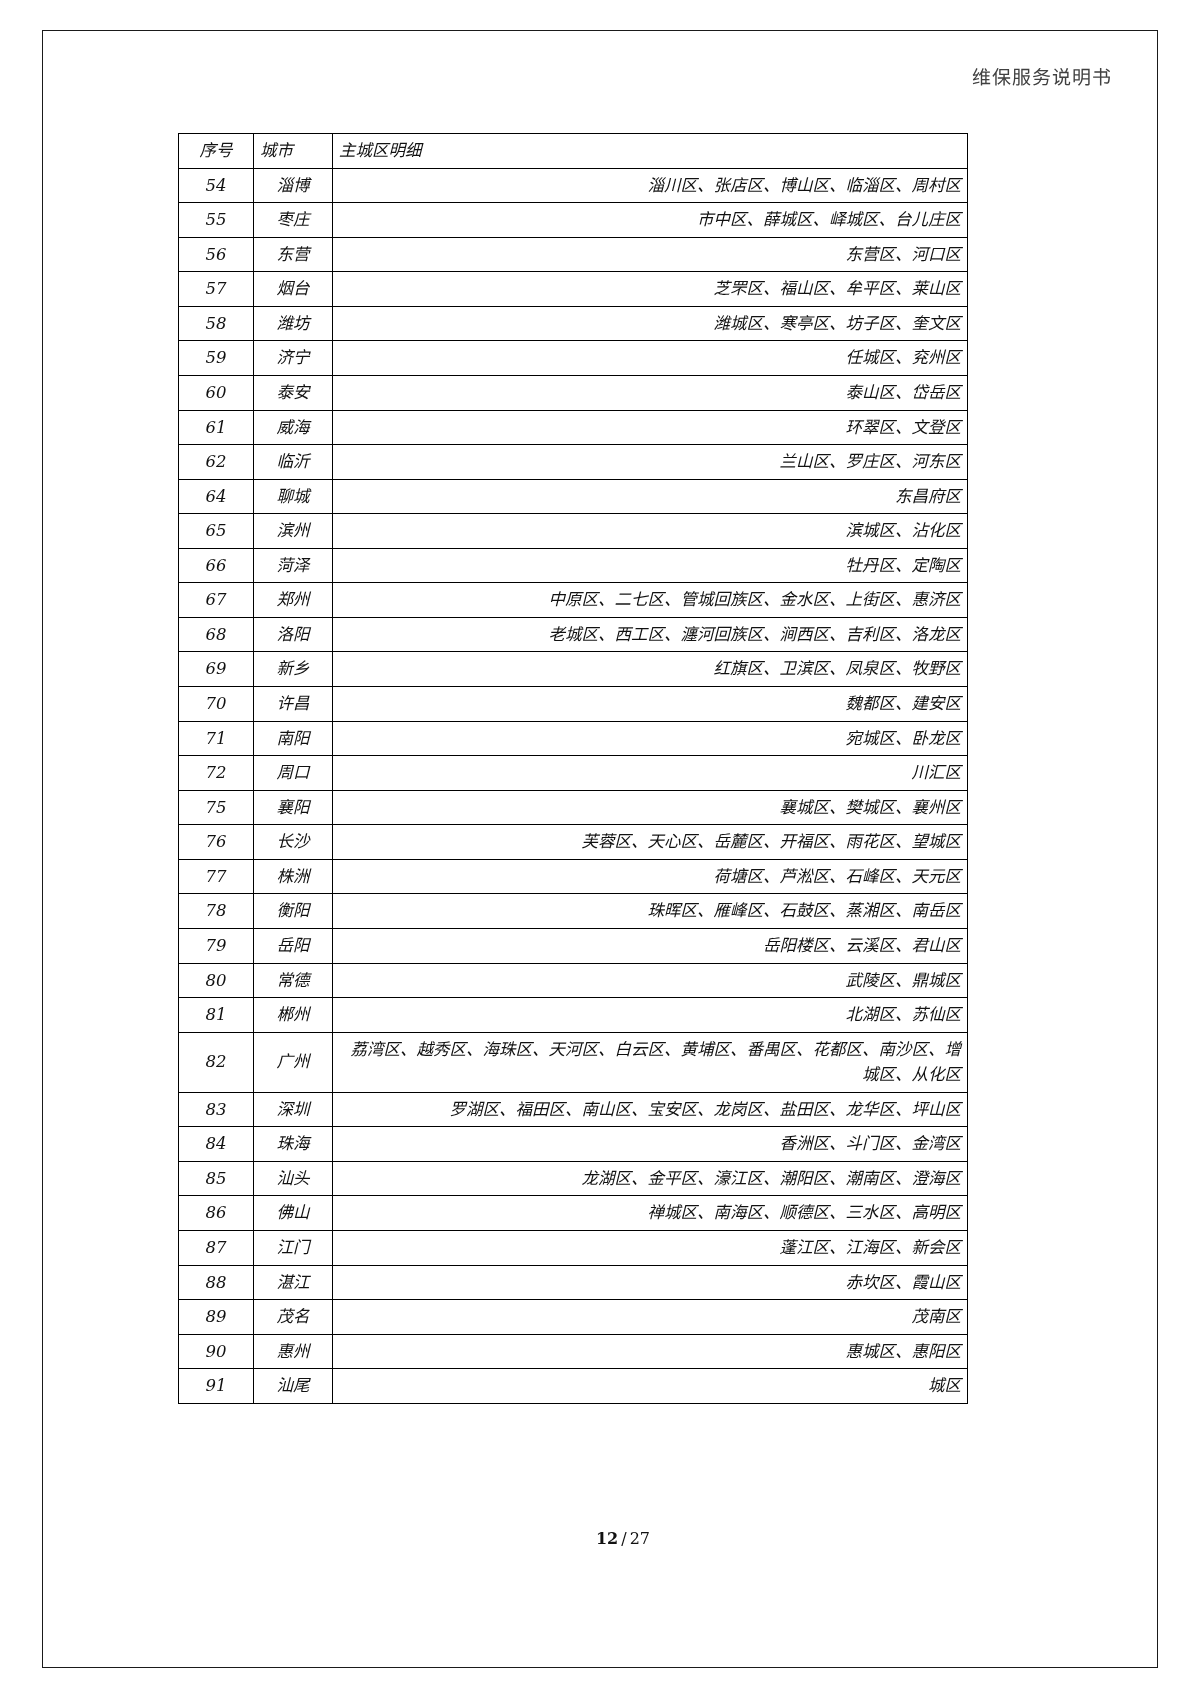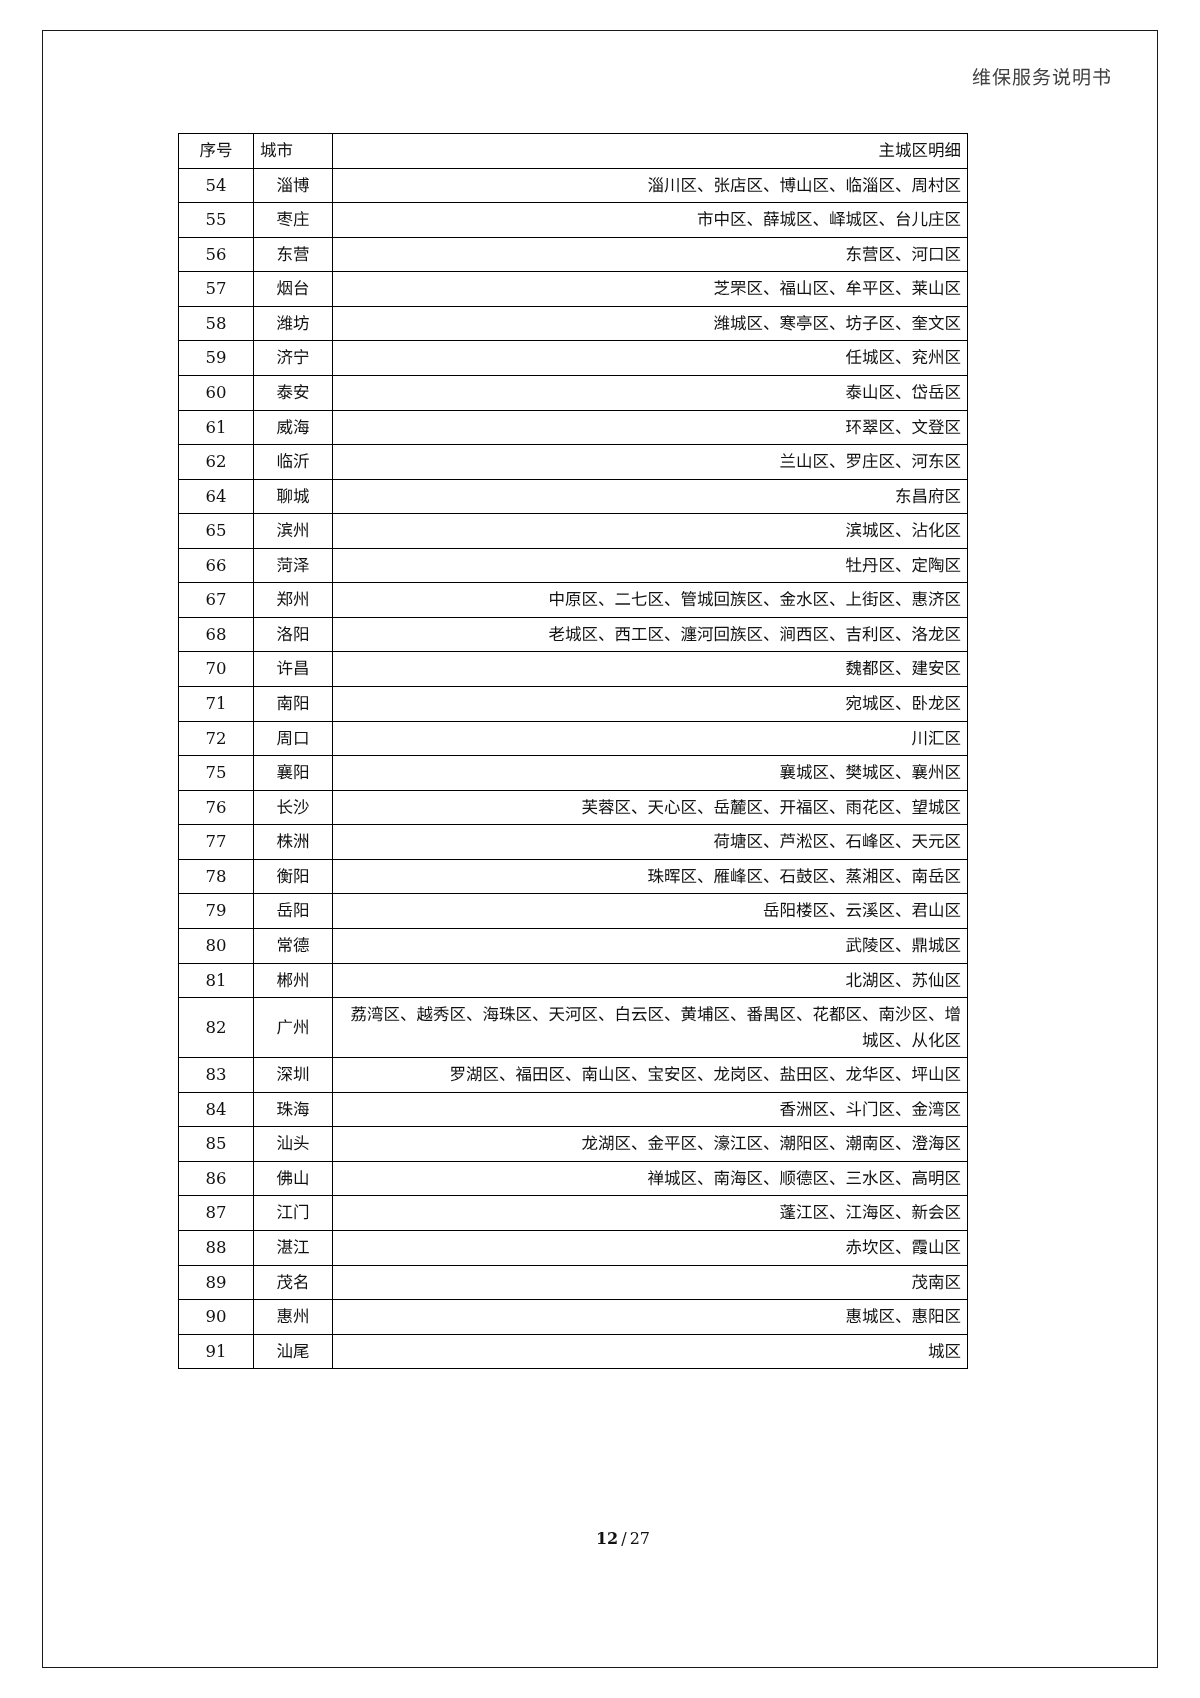--- a/index.html
+++ b/index.html
@@ -39,20 +39,21 @@
   .content {
     position: absolute;
     left: 178px;
     top: 133px;
     width: 790px;
   }
   table.main-table {
     border-collapse: collapse;
     width: 790px;
     table-layout: fixed;
+    font-style: italic;
   }
   table.main-table td, table.main-table th {
     border: 1.2px solid #000;
     font-size: 16.5px;
     line-height: 1.55;
     color: #111;
     padding: 4px 6px;
     font-weight: normal;
     font-family: "DejaVu Serif", "Liberation Serif", serif;
     vertical-align: middle;
@@ -63,21 +64,21 @@
   }
   .col-city {
     width: 66px;
     text-align: left;
   }
   .col-detail {
     text-align: right;
     padding-left: 10px;
   }
   thead .col-detail {
-    text-align: right;
+    text-align: left;
     padding-left: 6px;
     margin-left: 23px;
   }
   .row-cell-num, .row-cell-city {
     text-align: center;
   }
   .footer {
     position: absolute;
     left: 0;
     right: 0;
@@ -177,20 +178,25 @@
             <td class="col-no row-cell-num">67</td>
             <td class="col-city row-cell-city">郑州</td>
             <td class="col-detail">中原区、二七区、管城回族区、金水区、上街区、惠济区</td>
           </tr>
           <tr>
             <td class="col-no row-cell-num">68</td>
             <td class="col-city row-cell-city">洛阳</td>
             <td class="col-detail">老城区、西工区、瀍河回族区、涧西区、吉利区、洛龙区</td>
           </tr>
           <tr>
+            <td class="col-no row-cell-num">69</td>
+            <td class="col-city row-cell-city">新乡</td>
+            <td class="col-detail">红旗区、卫滨区、凤泉区、牧野区</td>
+          </tr>
+          <tr>
             <td class="col-no row-cell-num">70</td>
             <td class="col-city row-cell-city">许昌</td>
             <td class="col-detail">魏都区、建安区</td>
           </tr>
           <tr>
             <td class="col-no row-cell-num">71</td>
             <td class="col-city row-cell-city">南阳</td>
             <td class="col-detail">宛城区、卧龙区</td>
           </tr>
           <tr>

